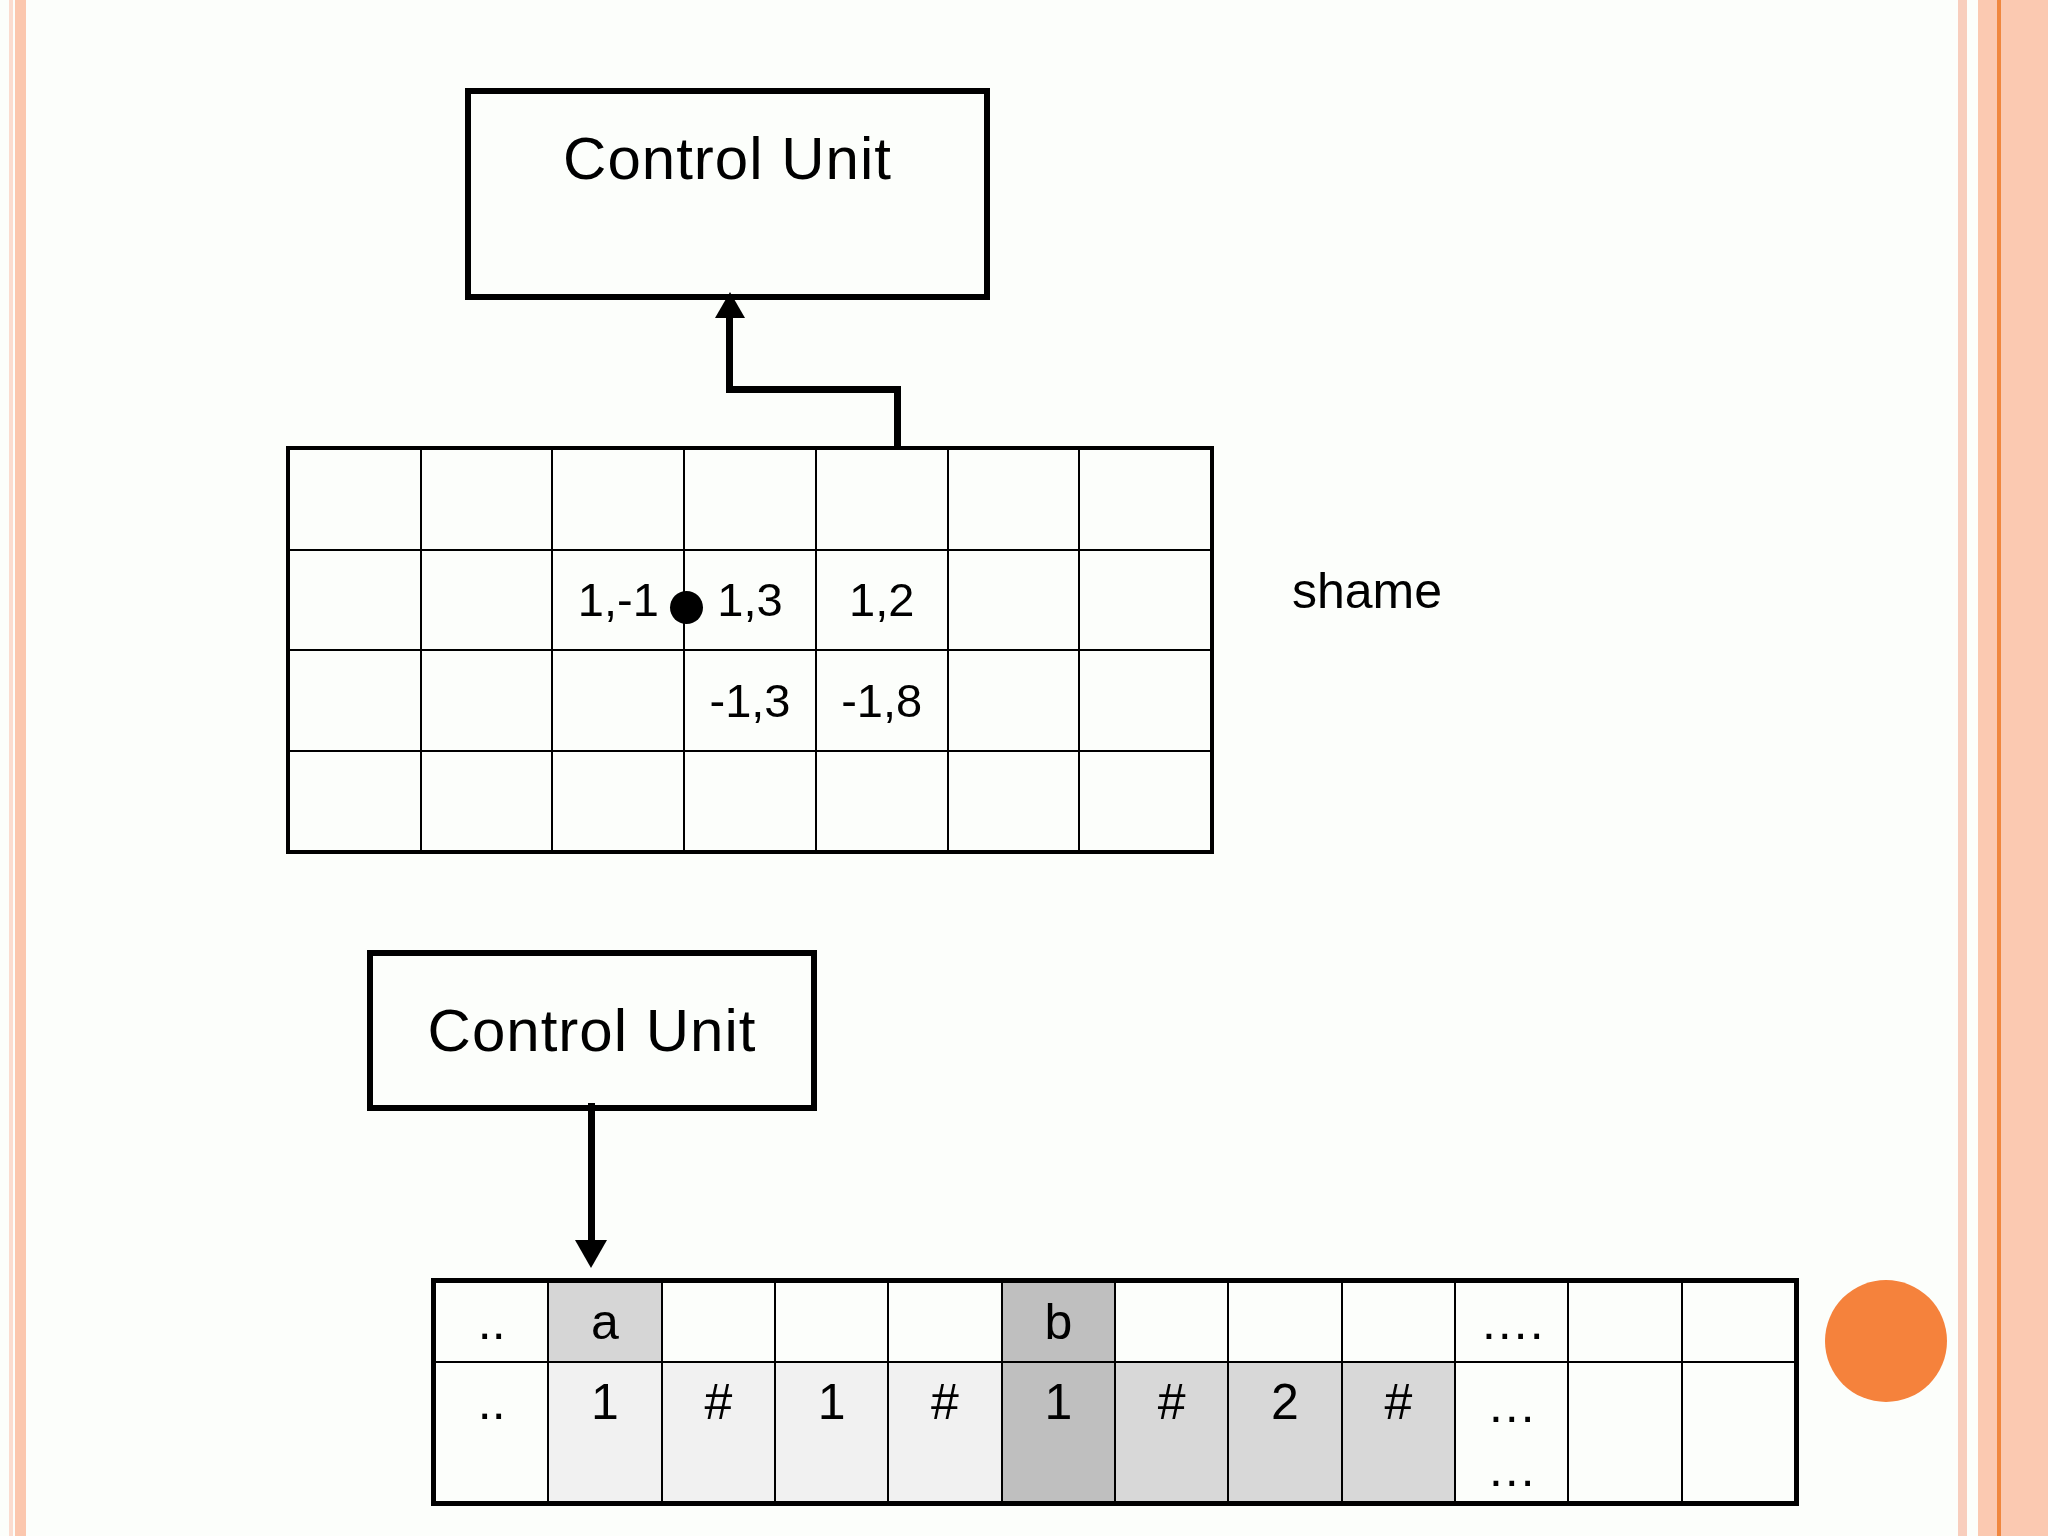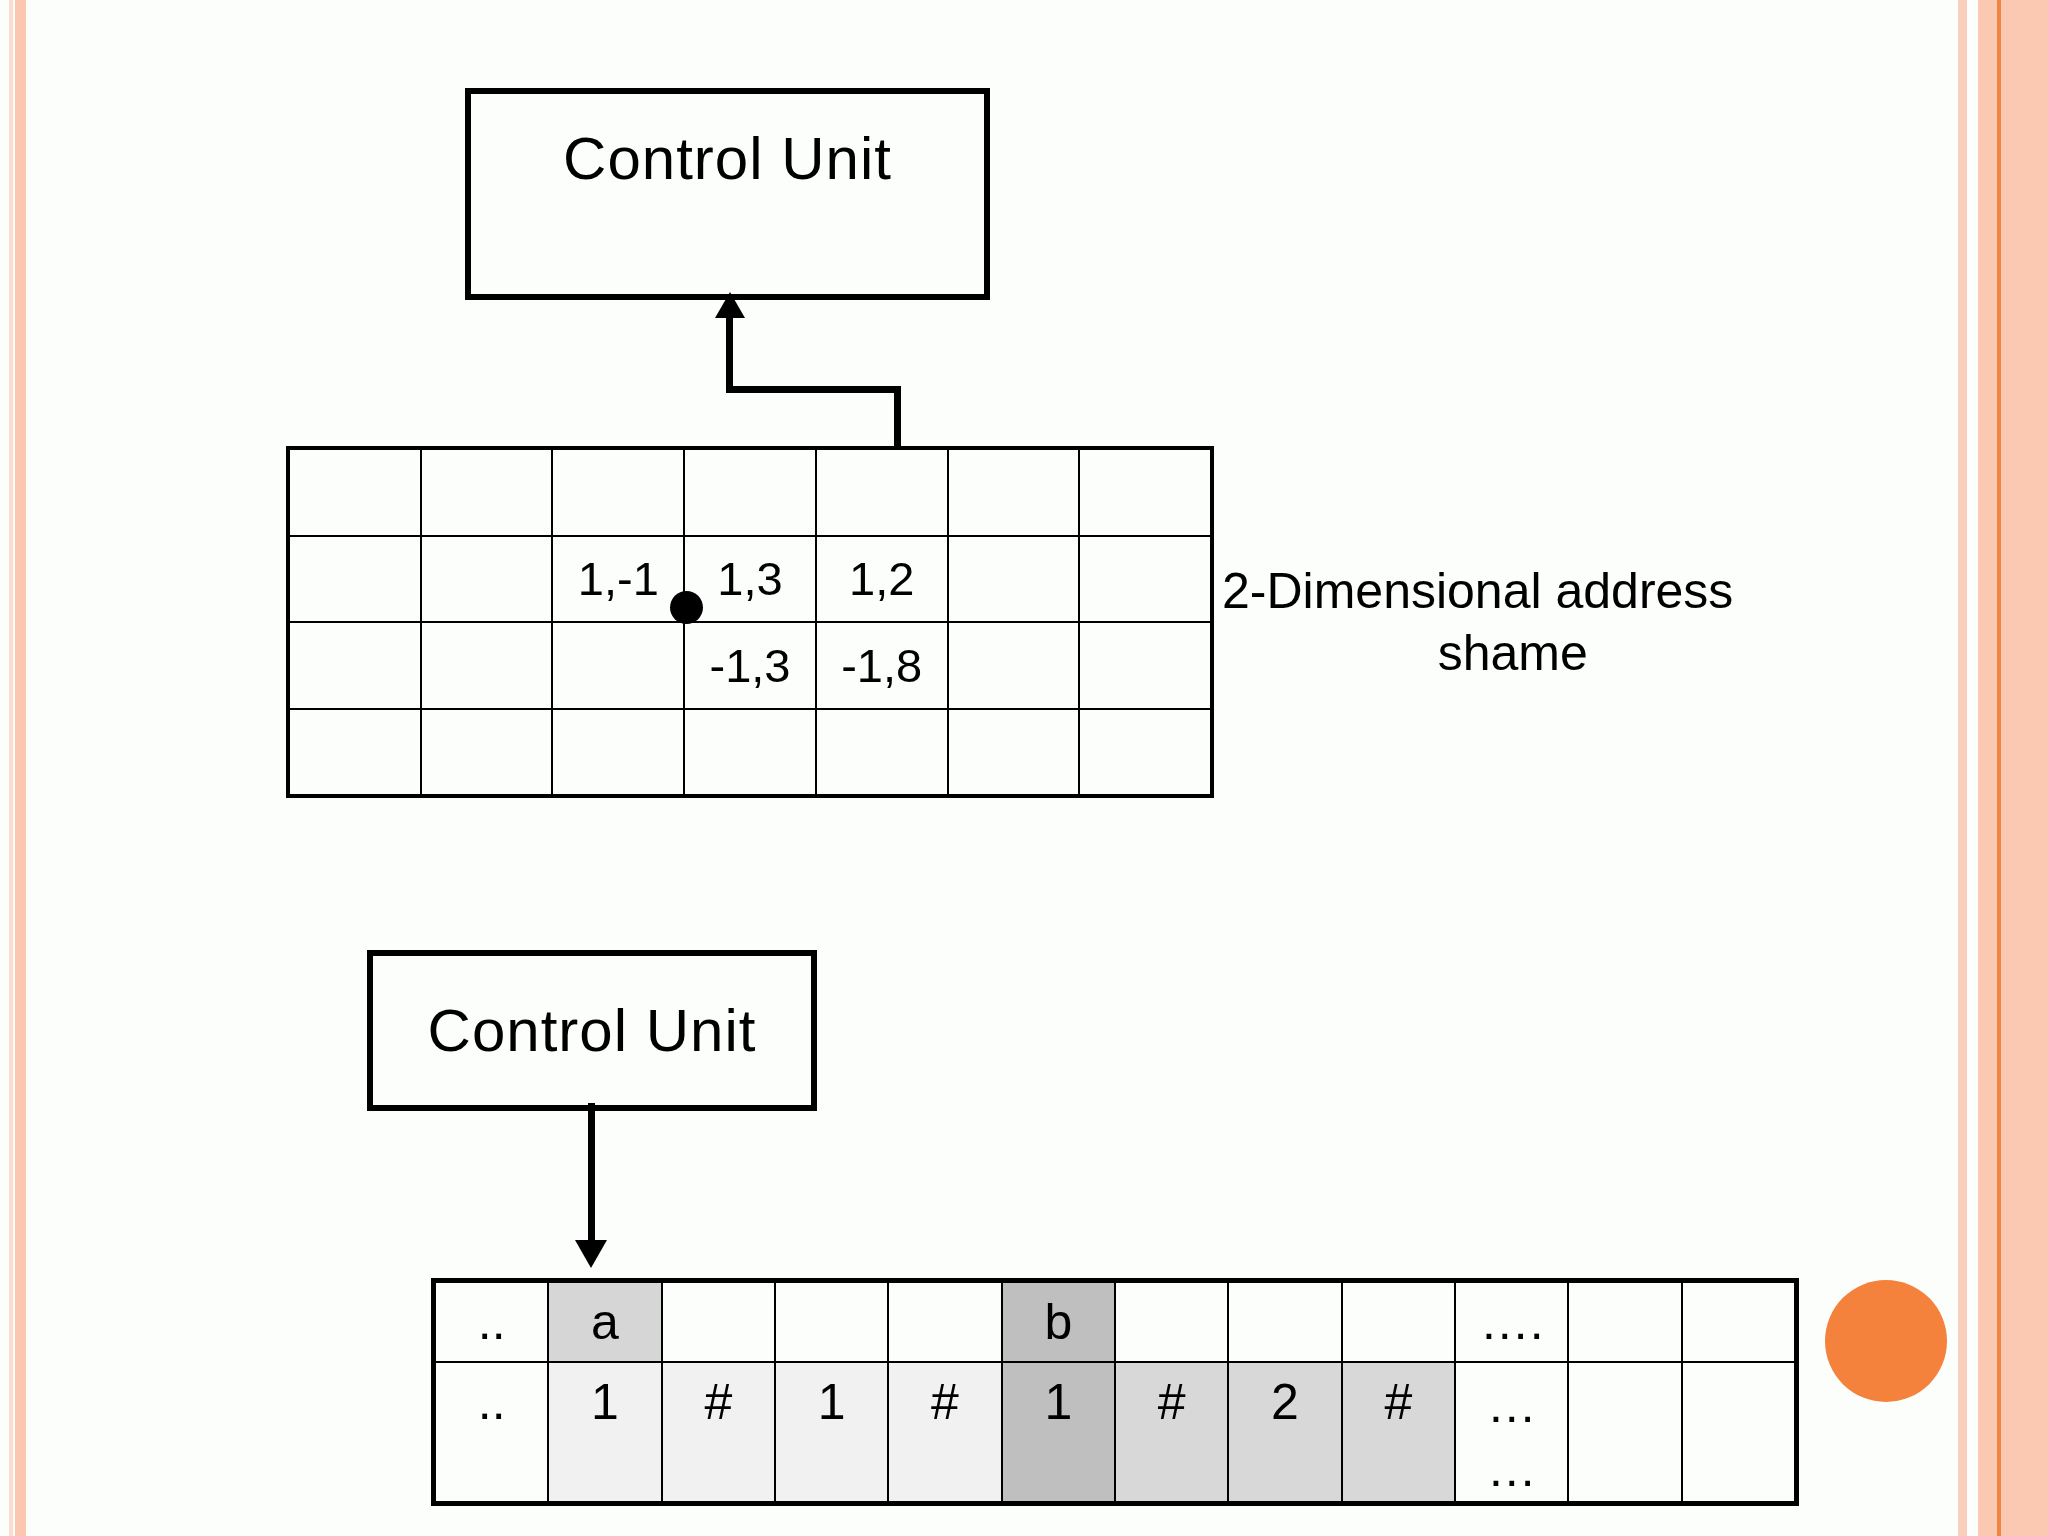--- a/index.html
+++ b/index.html
@@ -32,21 +32,21 @@
   }
 
   
   .seg{position:absolute;background:#000;}
   .tri{position:absolute;width:0;height:0;}
   .tri-up{border-left:15px solid transparent;border-right:15px solid transparent;border-bottom:26px solid #000;}
   .tri-down{border-left:16px solid transparent;border-right:16px solid transparent;border-top:28px solid #000;}
 
   
   .grid2d{
-    position:absolute;left:286px;top:446px;width:928px;height:352px;
+    position:absolute;left:286px;top:446px;width:928px;height:408px;
     border:3px solid #000;box-sizing:border-box;background:#fcfefb;
     display:grid;grid-template-columns:repeat(7,1fr);grid-template-rows:repeat(4,1fr);
   }
   .gc{
     border:1.5px solid #000;box-sizing:border-box;
     display:flex;align-items:center;justify-content:center;
     font-size:47px;
   }
   .head-dot{
     position:absolute;left:670px;top:591px;width:33px;height:33px;
@@ -141,21 +141,20 @@
   <div class="gc"></div>
   <div class="gc"></div>
   <div class="gc"></div>
   <div class="gc"></div>
   <div class="gc"></div>
 </div>
 
 <div class="head-dot"></div>
 
 <div class="caption">
-  <div>2-Dimensional address</div>
   <div class="ind">shame</div>
 </div>
 
 <div class="cu-box cu-bottom">
   <span>Control Unit</span>
 </div>
 
 <div>
   <div class="seg" style="left:588px;top:1103px;width:7px;height:140px;"></div>
   <div class="tri tri-down abs" style="left:575px;top:1240px;"></div>

